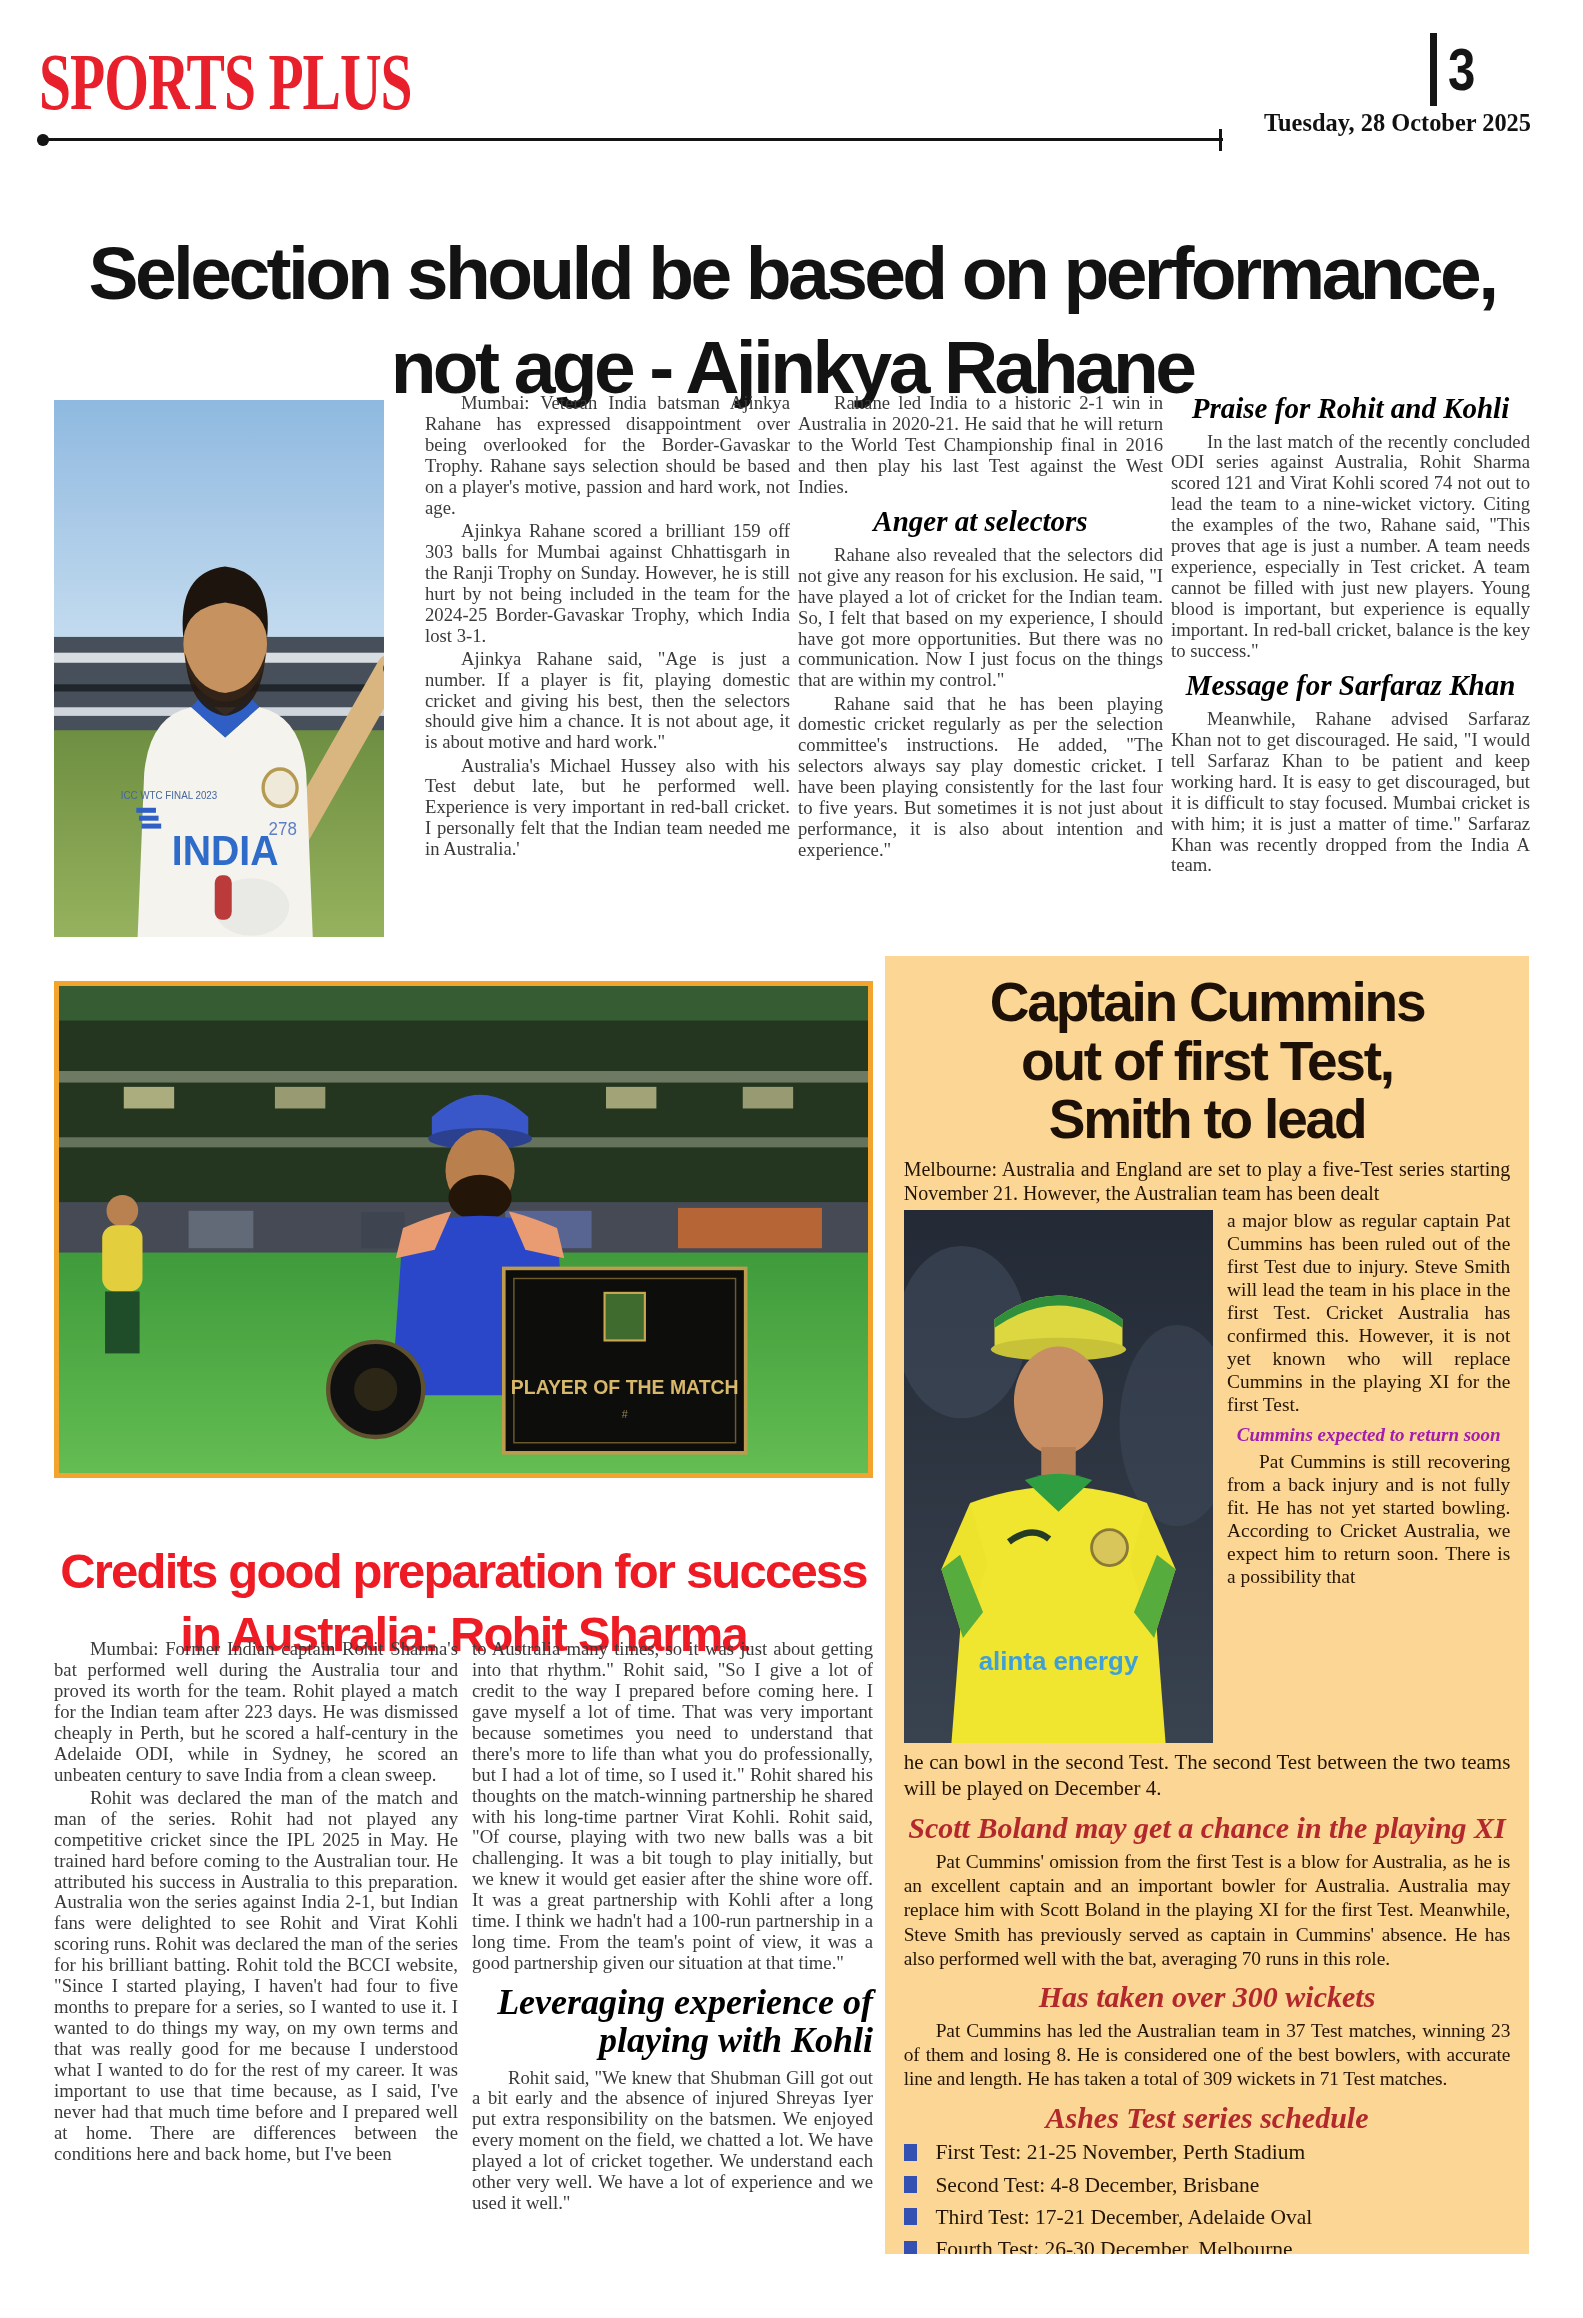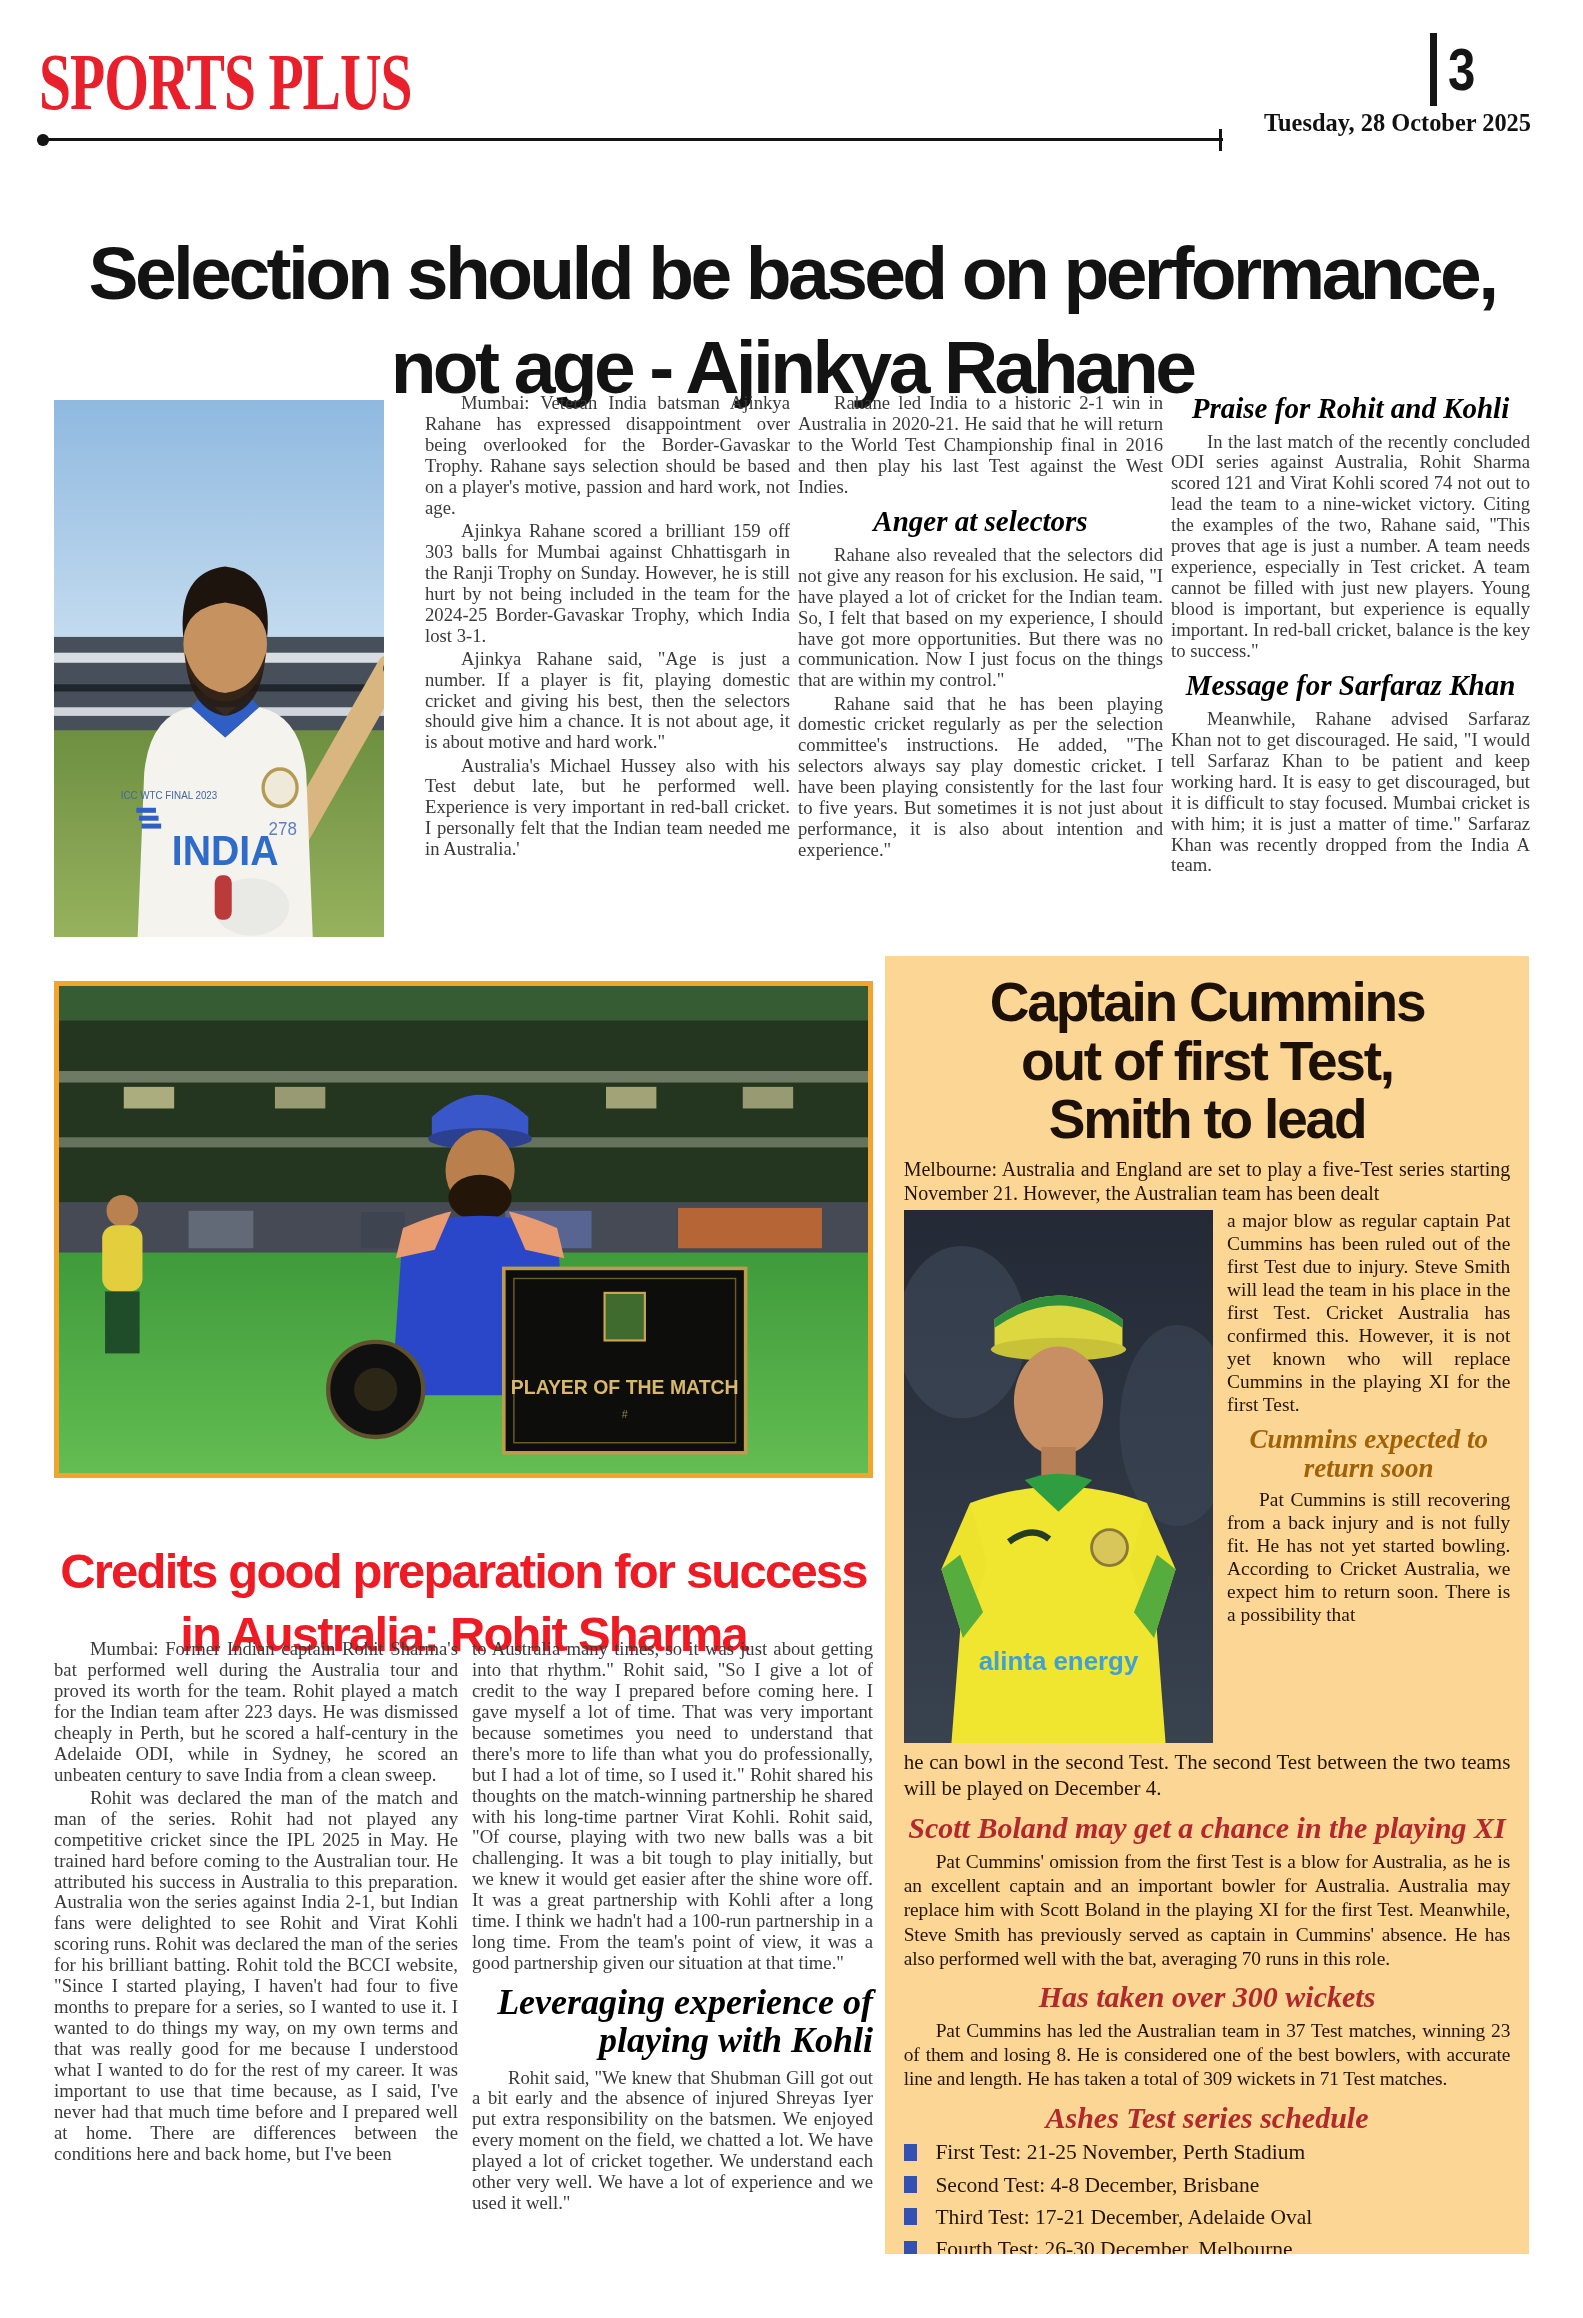--- a/index.html
+++ b/index.html
@@ -50,21 +50,21 @@
     box-sizing:border-box;padding:13px 18.7px;color:#241505;overflow:hidden;}
   .panel-title{width:474px;margin:4.3px auto 8.6px;text-align:center;
     font-family:"Liberation Sans",sans-serif;font-weight:700;font-size:55px;letter-spacing:-2.2px;
     line-height:1.06;color:#1d1107;}
   .panel-intro{font-size:20px;line-height:1.2;text-align:justify;margin:0 0 5.7px 0;color:#241505;}
   .panel-row{display:flex;gap:14.4px;}
   .cummins-photo{width:309px;height:533px;flex:none;}
   .panel-side{flex:1;font-size:19.4px;line-height:1.18;text-align:justify;color:#241505;}
   .panel-side p{margin:0;}
   .panel-side p.ind{text-indent:32px;}
-  .panel-side .sub{font-size:27px;margin:8.6px 0 5.7px;color:#a16207;}
+  .panel-side .sub{font-size:19px;margin:8.6px 0 5.7px;color:#a21caf;}
   .panel-below{font-size:21px;line-height:1.25;text-align:justify;margin:5.7px 0 0 0;color:#241505;}
   .sub-wide{font-weight:700;font-style:italic;font-size:30px;color:#b3282c;text-align:center;
     line-height:1.05;margin:10px 0 7.2px;}
   .panel-para{font-size:19.4px;line-height:1.24;text-align:justify;text-indent:32px;
     letter-spacing:-0.1px;margin:0;color:#241505;}
   .schedule{margin-top:5.7px;}
   .sched-item{display:flex;align-items:flex-start;gap:18.7px;font-size:21.5px;line-height:1.2;
     margin:6.5px 0;color:#241505;}
   .bullet{width:13px;height:17px;background:#3350b2;margin-top:3.6px;flex:none;}
 

